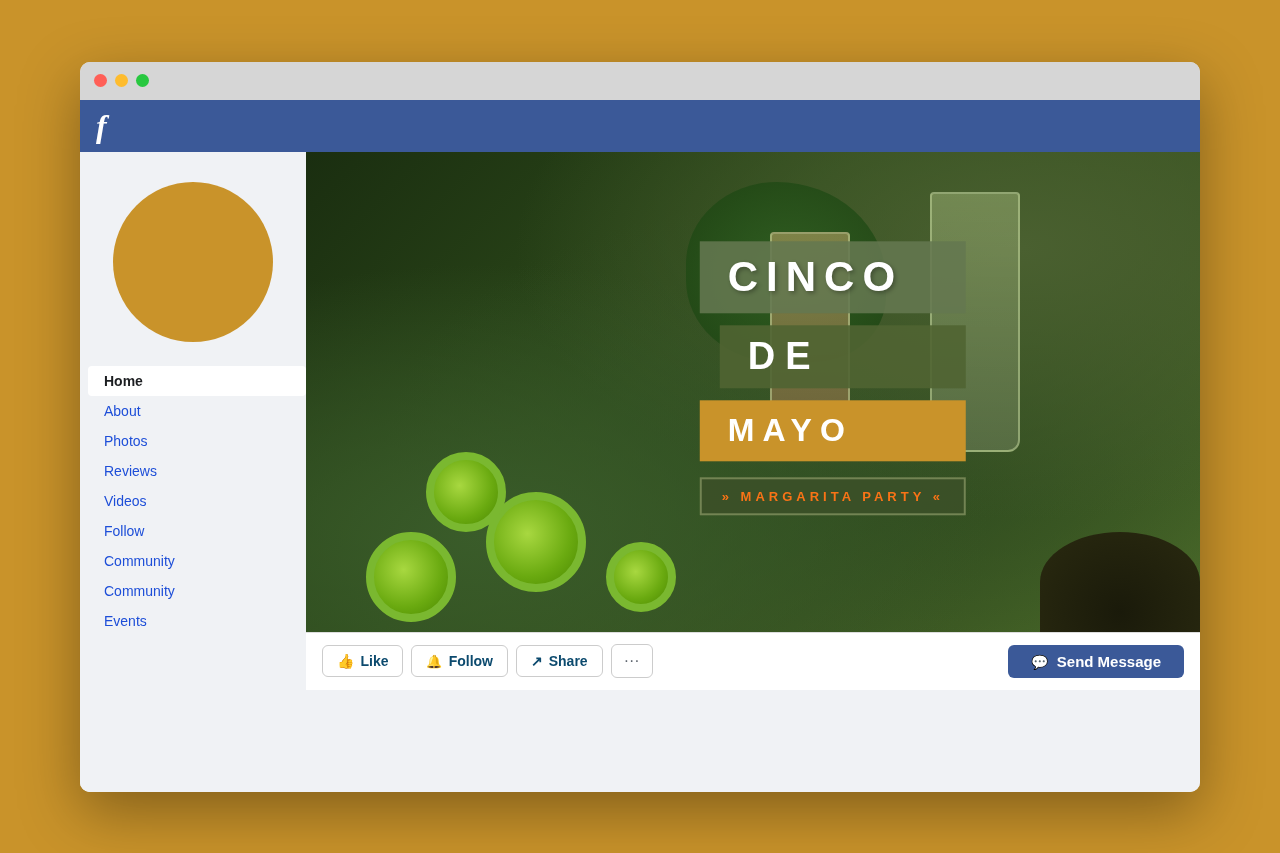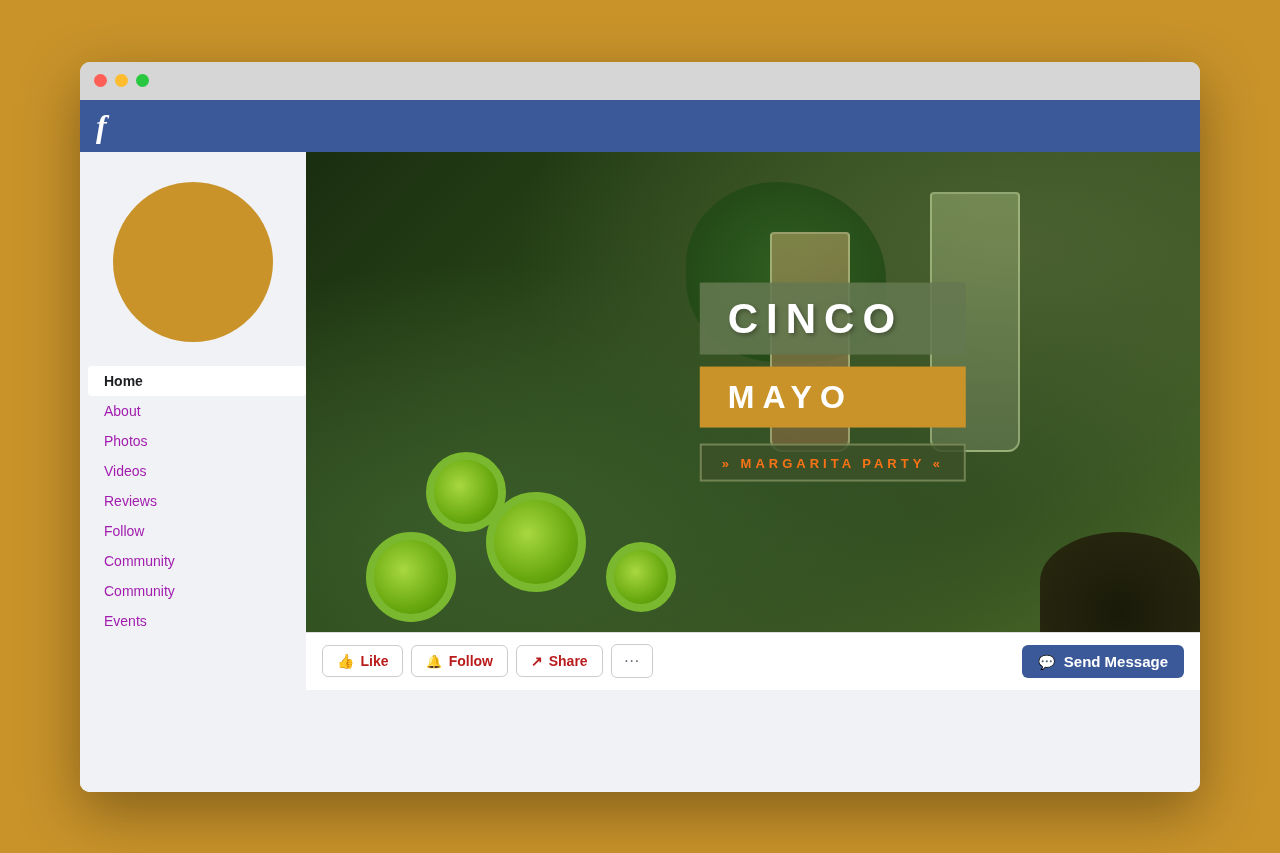--- a/index.html
+++ b/index.html
@@ -100,21 +100,21 @@
     }
 
     .sidebar-nav {
       list-style: none;
       padding: 0 0 0 8px;
     }
 
     .sidebar-nav li {
       padding: 7px 16px;
       font-size: 14px;
-      color: #a21caf;
+      color: #1d4ed8;
       cursor: pointer;
       border-radius: 4px;
     }
 
     .sidebar-nav li.active {
       background: white;
       font-weight: 600;
       color: #1c1e21;
     }
 
@@ -298,40 +298,40 @@
     .action-btn {
       display: flex;
       align-items: center;
       gap: 6px;
       padding: 7px 14px;
       border: 1px solid #ccc;
       border-radius: 6px;
       background: white;
       cursor: pointer;
       font-size: 14px;
-      color: #b91c1c;
+      color: #0c4a6e;
       font-weight: 600;
     }
 
     .more-btn {
       padding: 7px 12px;
       border: 1px solid #ccc;
       border-radius: 6px;
       background: white;
       cursor: pointer;
       font-size: 16px;
       color: #606770;
     }
 
     .send-msg-btn {
       background: #3b5998;
       color: white;
       border: none;
       border-radius: 6px;
-      padding: 8px 16px;
+      padding: 8px 23px;
       font-size: 15px;
       font-weight: 600;
       cursor: pointer;
       display: flex;
       align-items: center;
       gap: 8px;
     }
 
     .icon-like::before { content: '👍'; font-size: 14px; }
     .icon-follow::before { content: '🔔'; font-size: 13px; }
@@ -356,22 +356,22 @@
     </div>
 
     <div class="fb-page">
 
       <div class="fb-sidebar">
         <div class="profile-avatar"></div>
         <ul class="sidebar-nav">
           <li class="active">Home</li>
           <li>About</li>
           <li>Photos</li>
+          <li>Reviews</li>
           <li>Videos</li>
-          <li>Reviews</li>
           <li>Follow</li>
           <li>Community</li>
           <li>Community</li>
           <li>Events</li>
         </ul>
       </div>
 
       <div class="fb-main">
 
         <div class="cover-photo">
@@ -381,20 +381,23 @@
           <div class="lime lime-2"></div>
           <div class="lime lime-3"></div>
           <div class="lime lime-4"></div>
           <div class="glass glass-1"></div>
           <div class="glass glass-2"></div>
           <div class="bowl"></div>
 
           <div class="banner-overlay">
             <div class="banner-cinco">
               <span class="banner-text">CINCO</span>
+            </div>
+            <div class="banner-de">
+              <span class="banner-text-de">DE</span>
             </div>
             <div class="banner-mayo">
               <span class="banner-text-mayo">MAYO</span>
             </div>
             <div class="banner-sub">
               <span class="banner-sub-text">» MARGARITA PARTY «</span>
             </div>
           </div>
         </div>
 

